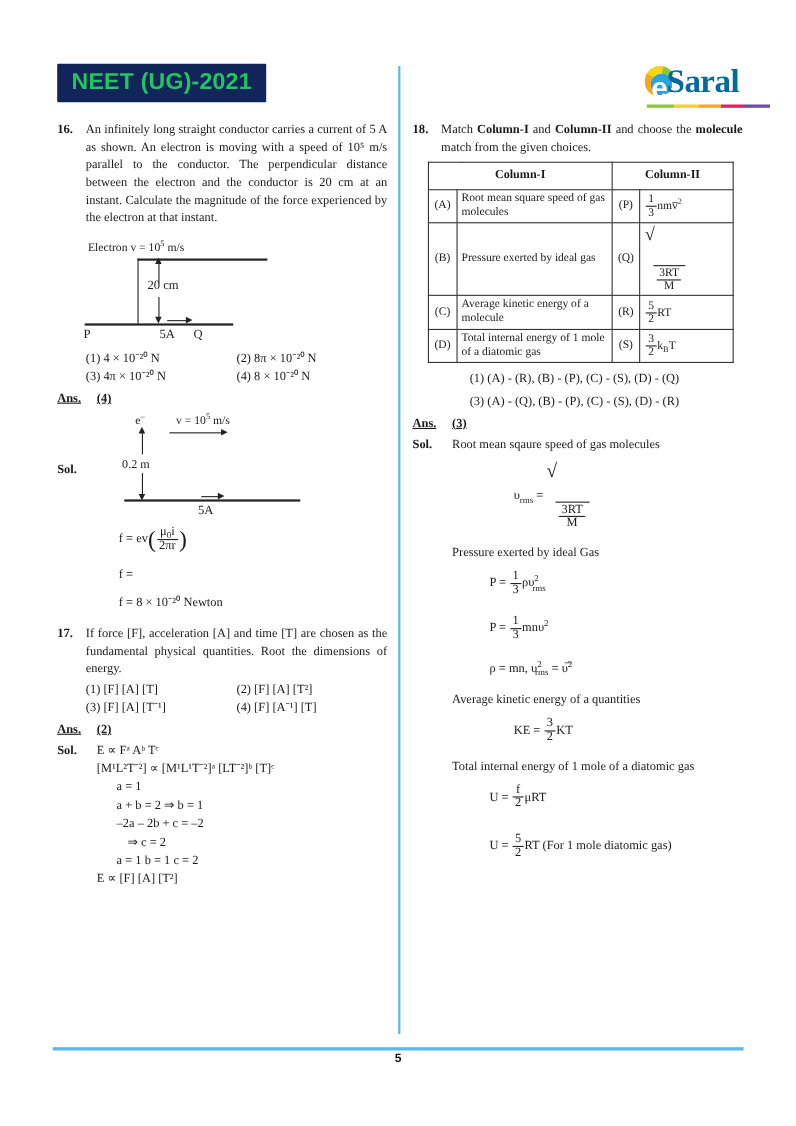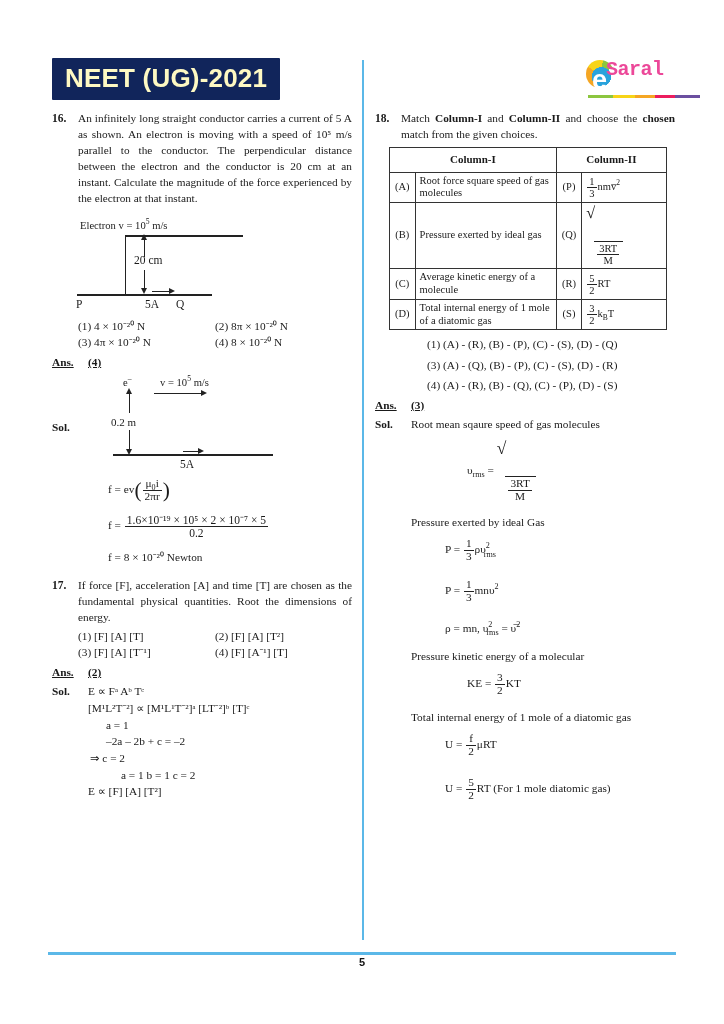--- a/index.html
+++ b/index.html
@@ -12,35 +12,35 @@
     position: relative;
     overflow: hidden;
   }
   .page { position:absolute; inset:0; padding: 0; }
 
   
   .header { position:absolute; left:0; top:58px; width:724px; height:46px; }
   .neet-banner {
     position:absolute; left:52px; top:0;
     background:#11255b;
-    color:#fef9c3;
+    color:#22c55e;
     font-family:"Liberation Sans", sans-serif;
     font-weight:bold;
-    font-size:26px;
+    font-size:21px;
     letter-spacing:.2px;
     padding:5px 13px 6px 13px;
     border-radius:1px;
     white-space:nowrap;
   }
   .logo { position:absolute; right:20px; top:-2px; width:120px; height:44px; }
   .logo-text {
     position:absolute; left:22px; top:2px;
-    font-family:Liberation Mono, monospace;
-    font-size:20px; font-weight:bold;
-    color:#ec4899; letter-spacing:-.5px;
+    font-family:Liberation Serif, serif;
+    font-size:30px; font-weight:bold;
+    color:#0369a1; letter-spacing:-.5px;
   }
   .logo-e {
     position:absolute; left:8px; top:9px;
     font-family:"Liberation Sans", sans-serif;
     font-size:27px; font-weight:bold; color:#ffffff;
     z-index:3;
   }
   .logo-swoosh {
     position:absolute; left:2px; top:4px; width:28px; height:28px;
     background: radial-gradient(circle at 55% 60%, #29a3dc 0 42%, rgba(0,0,0,0) 43%),
@@ -210,24 +210,20 @@
             <div class="hline arrow-rt" style="left:95px; top:76px; width:16px; height:1.2px;"></div>
             <div class="lbl" style="left:92px; top:81px; font-size:11.5px;">5A</div>
           </div>
 
           <div class="eq" style="margin-left:20px;">
             <span>f = ev</span><span style="font-size:1.9em; font-weight:300; vertical-align:middle;">(</span><span class="frac"><span class="n"><span>μ</span><sub>0</sub><span>i</span></span><span class="d">2πr</span></span><span style="font-size:1.9em; font-weight:300; vertical-align:middle;">)</span>
           </div>
 
           <div class="eq" style="margin-left:20px;">
             <span>f =</span>
-            <span class="frac" style="font-size:1.02em;">
-              <span class="n">1.6×10⁻¹⁹ × 10⁵ × 2 × 10⁻⁷ × 5</span>
-              <span class="d">0.2</span>
-            </span>
           </div>
 
           <div style="margin-left:20px; margin-top:10px;">f = 8 × 10⁻²⁰ Newton</div>
         </div>
       </div>
     </div>
 
     <div style="margin-top:12px;">
       <div class="qrow">
         <div class="qnum">17.</div>
@@ -246,45 +242,46 @@
       <div class="ansrow">
         <div class="anslabel">Ans.</div>
         <div style="font-weight:bold;">(2)</div>
       </div>
       <div class="solrow">
         <div class="sollabel">Sol.</div>
         <div class="solbody" style="line-height:1.48;">
           <div>E ∝ Fᵃ Aᵇ Tᶜ</div>
           <div>[M¹L²T⁻²] ∝ [M¹L¹T⁻²]ᵃ [LT⁻²]ᵇ [T]ᶜ</div>
           <div style="margin-left:18px;">a = 1</div>
+          <div style="margin-left:18px;">a + b = 2 ⇒ b = 1</div>
           <div style="margin-left:18px;">–2a – 2b + c = –2</div>
-          <div style="margin-left:2px;">⇒ c = 2</div>
-          <div style="margin-left:33px;">a = 1    b = 1      c = 2</div>
+          <div style="margin-left:28px;">⇒ c = 2</div>
+          <div style="margin-left:18px;">a = 1    b = 1      c = 2</div>
           <div>E ∝ [F] [A] [T²]</div>
         </div>
       </div>
     </div>
   </div>
 
   <div class="col col-right">
     <div>
       <div class="qrow">
         <div class="qnum">18.</div>
-        <div class="qbody"><span>Match </span><b>Column-I</b><span> and </span><b>Column-II</b><span> and choose the </span><b>chosen</b><span> match from the given choices.</span></div>
+        <div class="qbody"><span>Match </span><b>Column-I</b><span> and </span><b>Column-II</b><span> and choose the </span><b>molecule</b><span> match from the given choices.</span></div>
       </div>
 
       <table class="match">
         <tbody>
             <tr>
           <th colspan="2">Column-I</th>
           <th colspan="2">Column-II</th>
         </tr>
         <tr>
           <td class="key">(A)</td>
-          <td class="desc">Root force square speed of gas molecules</td>
+          <td class="desc">Root mean square speed of gas molecules</td>
           <td class="key">(P)</td>
           <td class="val">
             <span class="frac"><span class="n">1</span><span class="d">3</span></span><span>nmv̅</span><sup>2</sup>
           </td>
         </tr>
         <tr>
           <td class="key">(B)</td>
           <td class="desc">Pressure exerted by ideal gas</td>
           <td class="key">(Q)</td>
           <td class="val">
@@ -309,21 +306,20 @@
           <td class="val">
             <span class="frac"><span class="n">3</span><span class="d">2</span></span><span>k</span><sub>B</sub><span>T</span>
           </td>
         </tr>
       </tbody>
         </table>
 
       <div class="choices">
         <div>(1) (A) - (R), (B) - (P), (C) - (S), (D) - (Q)</div>
         <div>(3) (A) - (Q), (B) - (P), (C) - (S), (D) - (R)</div>
-        <div>(4) (A) - (R), (B) - (Q), (C) - (P), (D) - (S)</div>
       </div>
 
       <div class="ansrow">
         <div class="anslabel">Ans.</div>
         <div style="font-weight:bold;">(3)</div>
       </div>
 
       <div class="solrow">
         <div class="sollabel">Sol.</div>
         <div class="solbody">
@@ -347,21 +343,21 @@
 
           <div class="eq eq-ind" style="margin-top:16px;">
             <span>P =</span>
             <span class="frac"><span class="n">1</span><span class="d">3</span></span><span>mnυ</span><sup>2</sup>
           </div>
 
           <div class="eq eq-ind" style="margin-top:16px;">
             <span>ρ = mn,  υ</span><sup>2</sup><sub style="margin-left:-6px;">rms</sub> <span>= υ̅</span><sup>2</sup>
           </div>
 
-          <div style="margin-top:12px;">Pressure kinetic energy of a molecular</div>
+          <div style="margin-top:12px;">Average kinetic energy of a quantities</div>
 
           <div class="eq eq-ind2">
             <span>KE =</span>
             <span class="frac"><span class="n">3</span><span class="d">2</span></span><span>KT</span>
           </div>
 
           <div style="margin-top:12px;">Total internal energy of 1 mole of a diatomic gas</div>
 
           <div class="eq eq-ind">
             <span>U =</span>

